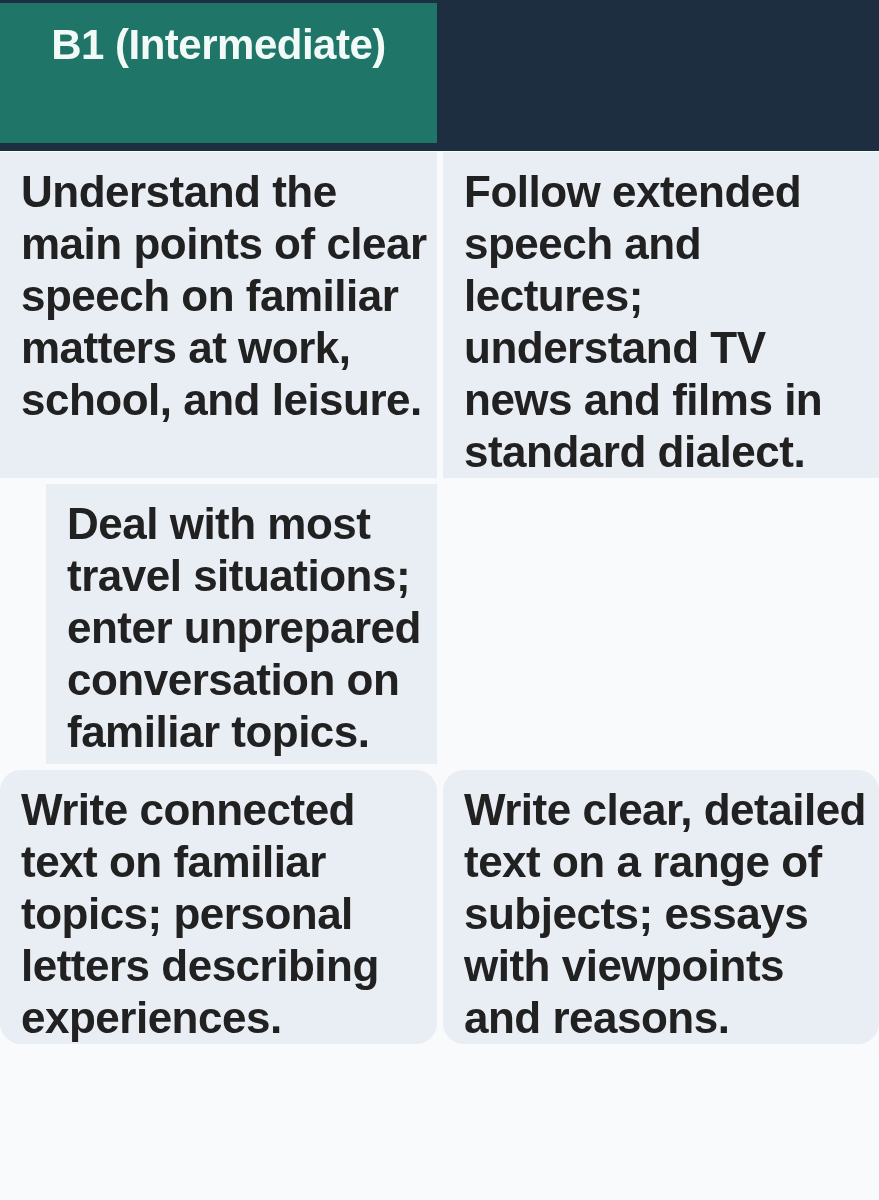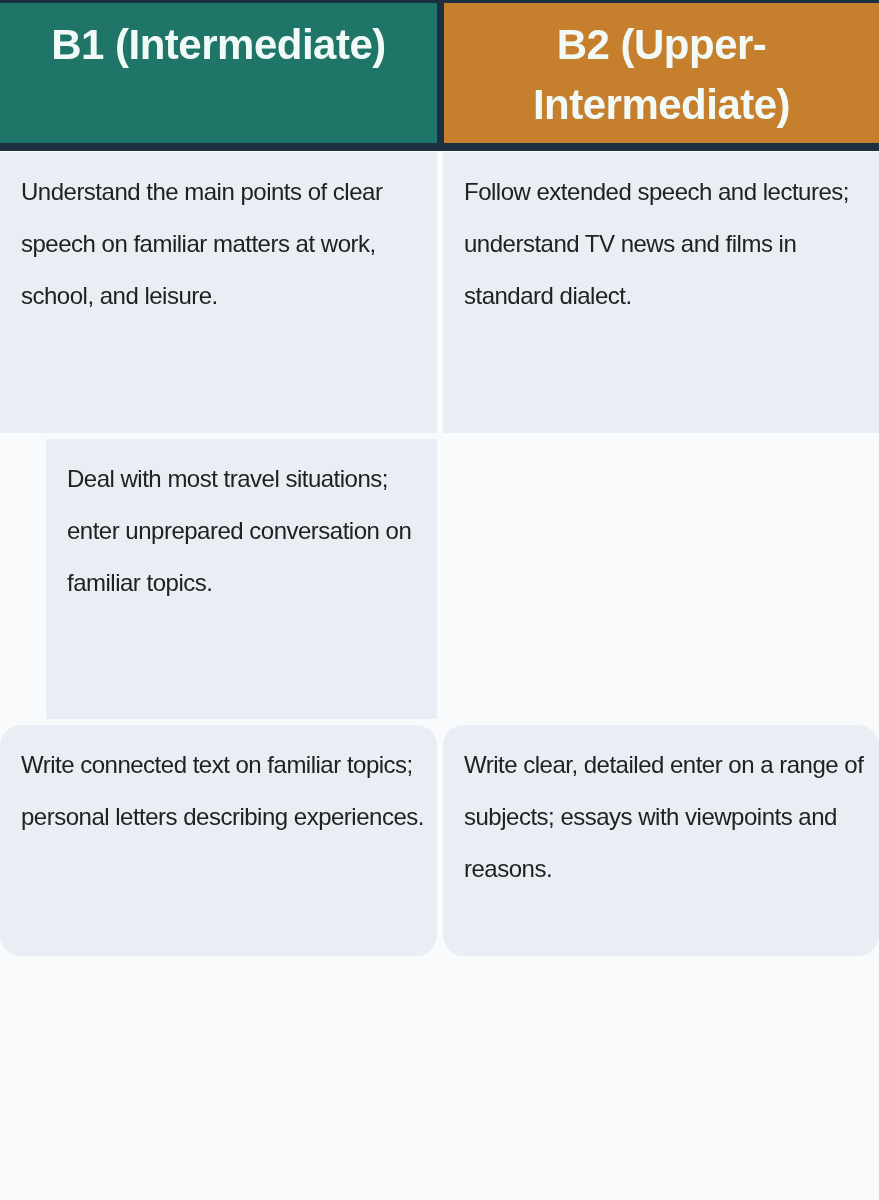--- a/index.html
+++ b/index.html
@@ -53,49 +53,49 @@
     column-gap: 6px;
   }
   .row-1 .cell { min-height: 281px; }
   .row-2 .cell { min-height: 228px; }
   .row-3 .cell { min-height: 280px; margin-left: 46px; }
   .row-4 .cell { min-height: 231px; border-radius: 21px; }
   .cell {
     box-sizing: border-box;
     background: var(--cell-bg, #e9edf4);
     padding: 14px 8px 0 21px;
-    font-size: 24px;
+    font-size: 44px;
     line-height: 52px;
     letter-spacing: -0.5px;
     color: var(--body-text, #212121);
+    font-weight: bold;
   }
 </style>
 </head>
 <body>
 
 <div class="stage">
   <div class="slide-table">
 
     <div class="header-row">
       <div class="header-cell hdr-b1">B1 (Intermediate)</div>
-      <div class="header-cell hdr-b2">B2 (Upper-Intermediate)</div>
     </div>
 
     <div class="body-rows">
 
       <div class="row row-1">
         <div class="cell">Understand the main points of clear speech on familiar matters at work, school, and leisure.</div>
         <div class="cell">Follow extended speech and lectures; understand TV news and films in standard dialect.</div>
       </div>
 
 
       <div class="row row-3">
         <div class="cell">Deal with most travel situations; enter unprepared conversation on familiar topics.</div>
       </div>
 
       <div class="row row-4">
         <div class="cell">Write connected text on familiar topics; personal letters describing experiences.</div>
-        <div class="cell">Write clear, detailed enter on a range of subjects; essays with viewpoints and reasons.</div>
+        <div class="cell">Write clear, detailed text on a range of subjects; essays with viewpoints and reasons.</div>
       </div>
 
     </div>
   </div>
 </div>
 
 </body></html>

